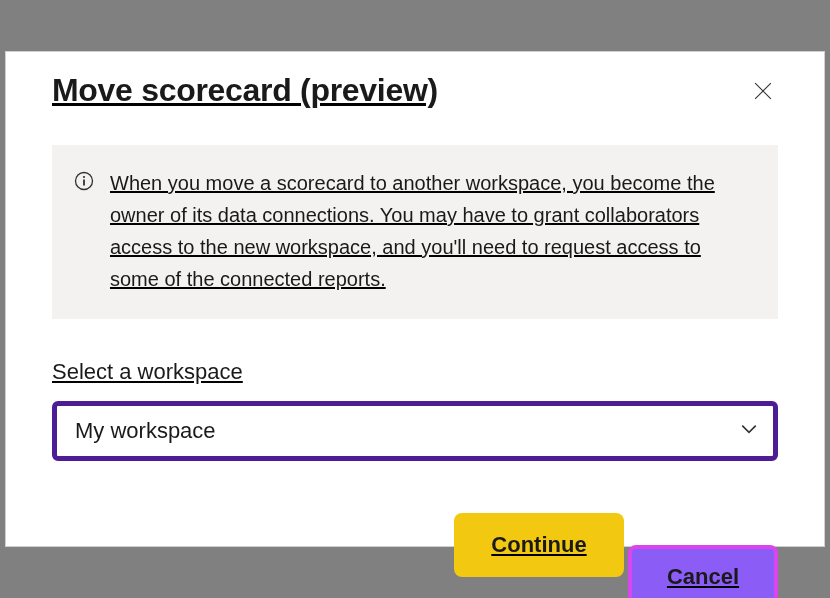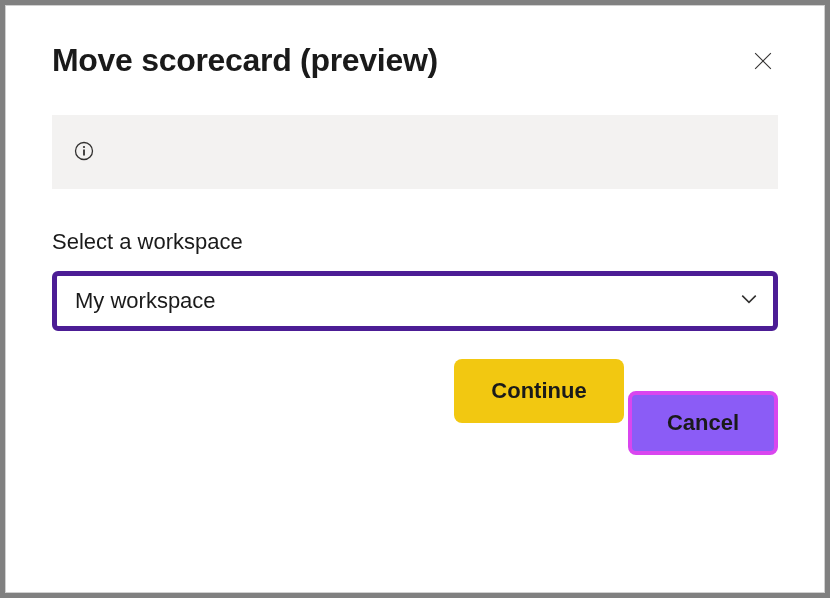--- a/index.html
+++ b/index.html
@@ -12,24 +12,25 @@
       background: #808080;
       width: 830px;
       height: 598px;
       display: flex;
       align-items: center;
       justify-content: center;
     }
     .dialog {
       background: #ffffff;
       width: 820px;
-      height: 588px;
+      height: 496px;
       border: 1px solid #d0d0d0;
-      padding: 36px 46px 46px 46px;
+      padding: 20px 46px 46px 46px;
       position: relative;
+      text-decoration: underline;
     }
     .dialog-header {
       display: flex;
       justify-content: space-between;
       align-items: flex-start;
       margin-bottom: 36px;
     }
     .dialog-title {
       font-size: 32px;
       font-weight: 600;
@@ -63,21 +64,21 @@
     .info-icon-wrap svg {
       width: 20px;
       height: 20px;
     }
     .info-text {
       font-size: 20px;
       line-height: 1.6;
       color: #1a1a1a;
     }
     .field-group {
-      margin-bottom: 28px;
+      margin-bottom: 52px;
     }
     .field-label {
       font-size: 22px;
       color: #1a1a1a;
       margin-bottom: 16px;
       display: block;
     }
     .select-wrap {
       position: relative;
       width: 100%;
@@ -152,20 +153,21 @@
   </div>
 
   <div class="info-banner">
     <span class="info-icon-wrap">
       <svg viewBox="0 0 20 20" fill="none">
         <circle cx="10" cy="10" r="8.5" stroke="#323130" stroke-width="1.3"></circle>
         <circle cx="10" cy="6" r="1.1" fill="#323130"></circle>
         <rect x="9.1" y="8.5" width="1.8" height="6" fill="#323130"></rect>
       </svg>
     </span>
+    <p class="info-text">When you move a scorecard to another workspace, you become the owner of its data connections. You may have to grant collaborators access to the new workspace, and you'll need to request access to some of the connected reports.</p>
   </div>
 
   <div class="field-group">
     <label class="field-label">Select a workspace</label>
     <div class="select-wrap">
       <button class="select-input">My workspace</button>
       <span class="select-chevron">
         <svg viewBox="0 0 16 16" fill="none" stroke="#323130" stroke-width="1.4">
           <polyline points="2,5 8,11 14,5"></polyline>
         </svg>

